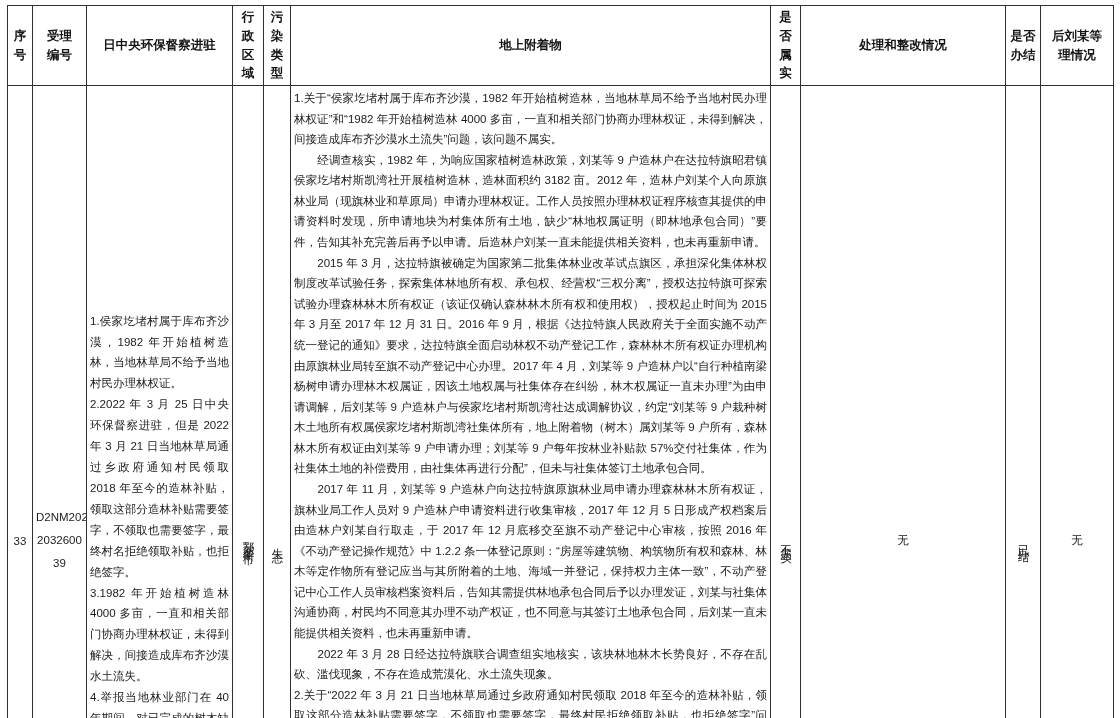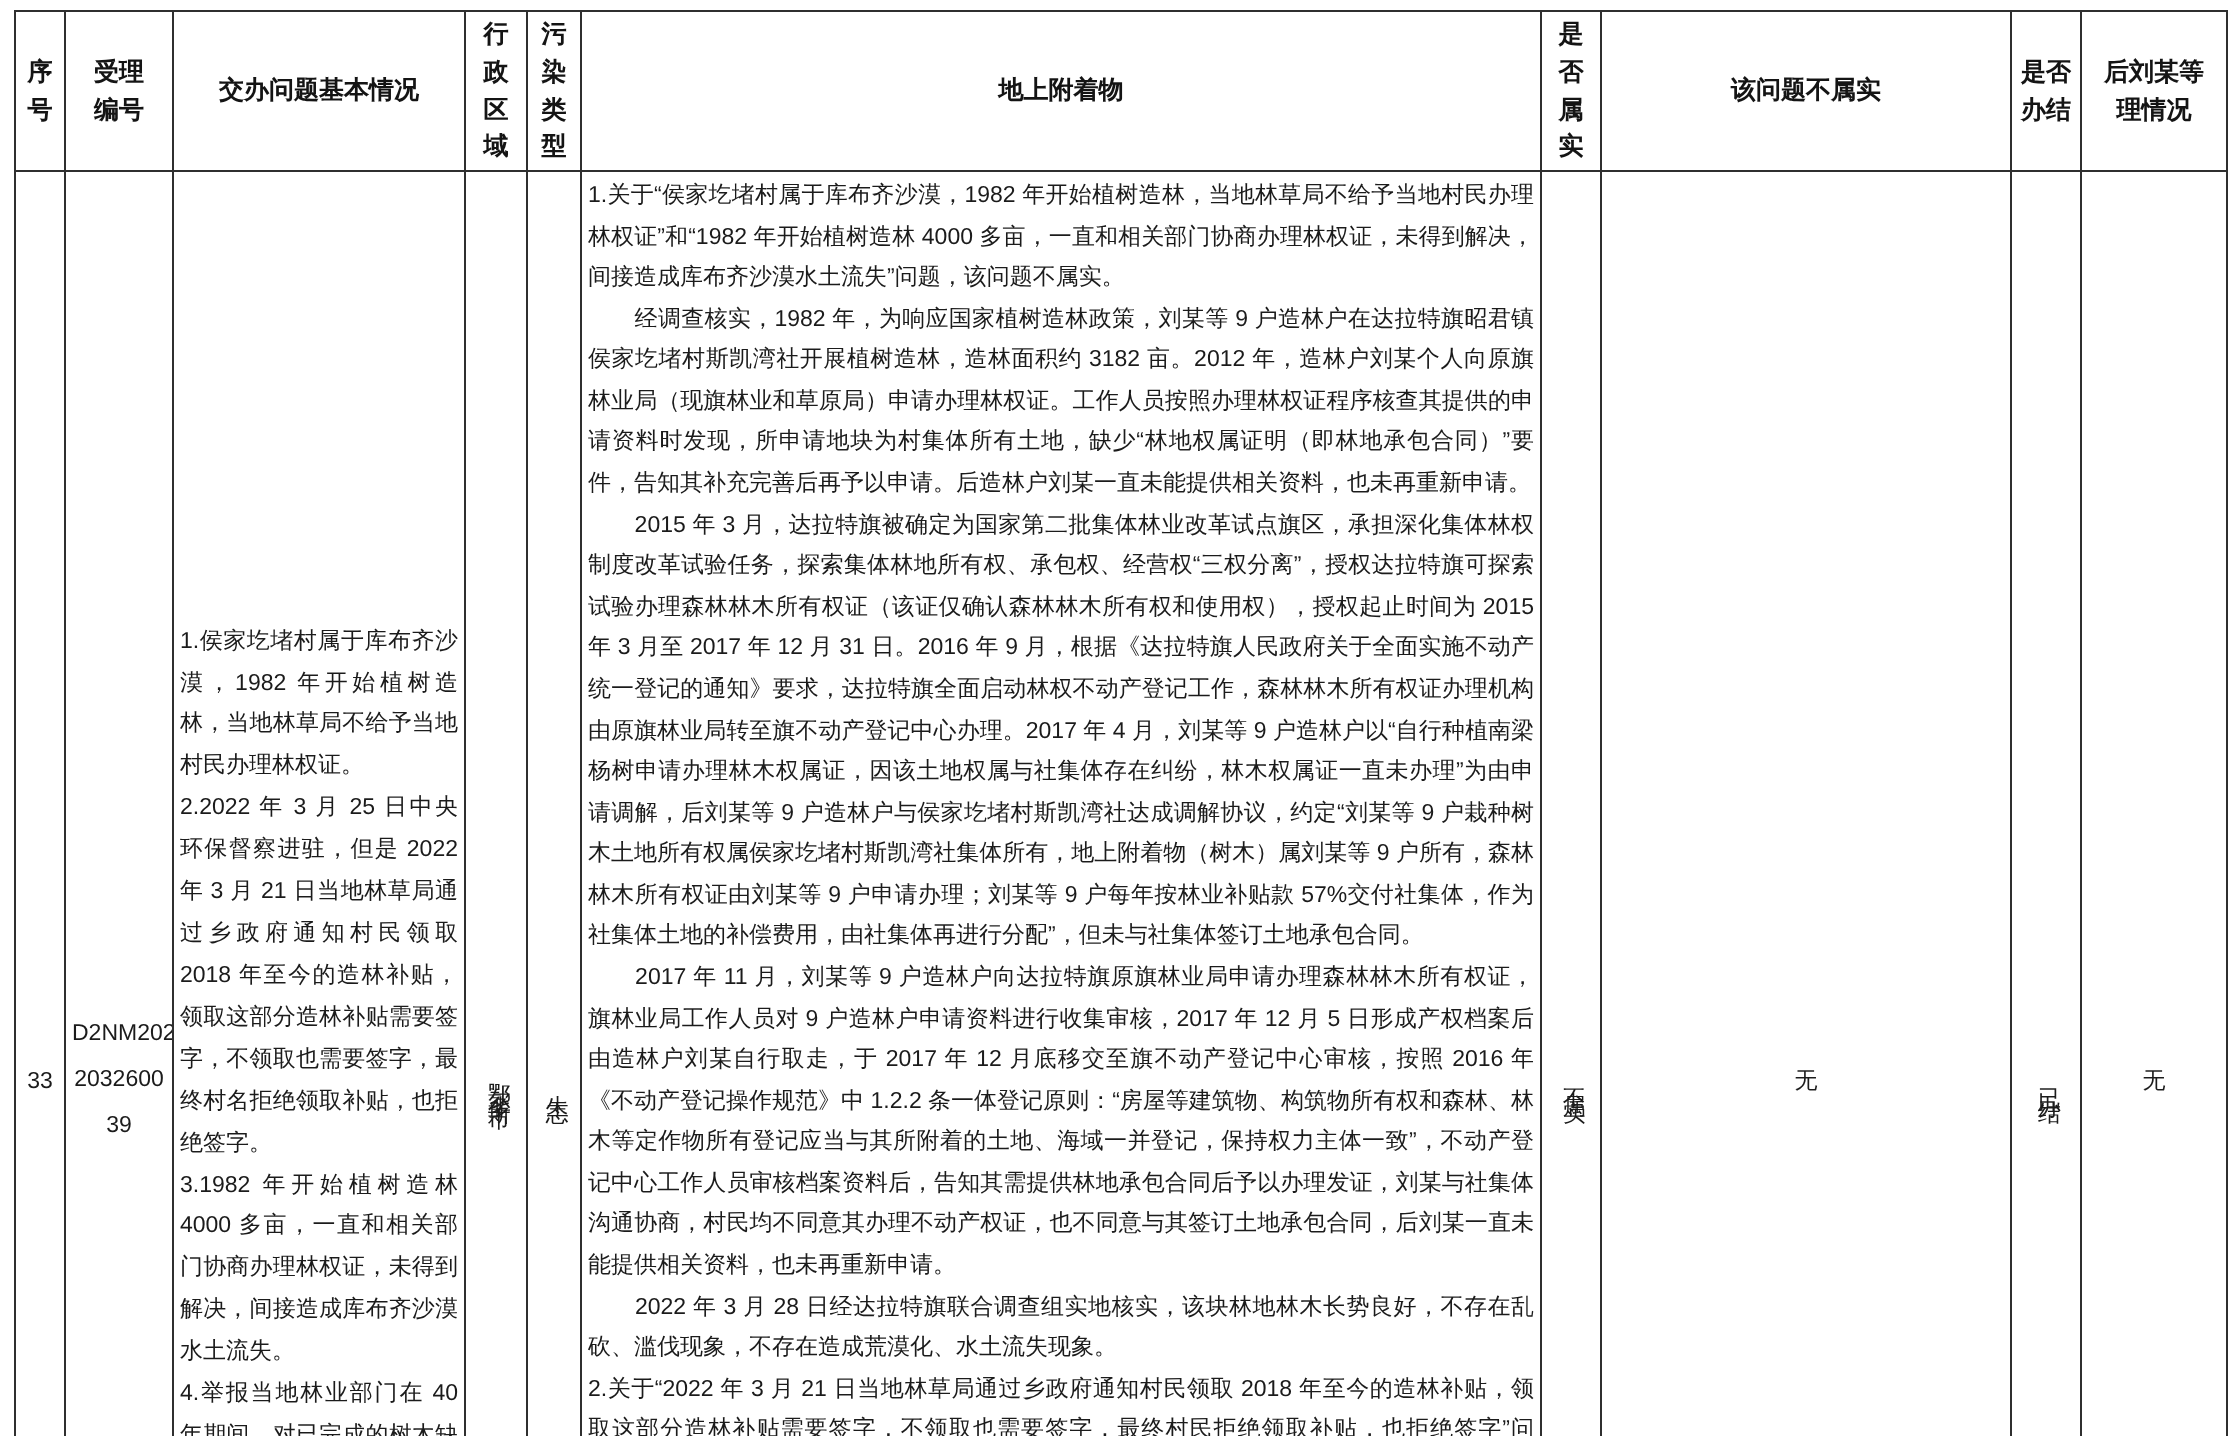--- a/index.html
+++ b/index.html
@@ -108,29 +108,29 @@
       <col style="width:35px">
       <col style="width:73px">
     </colgroup>
 
     <tbody>
         <tr class="header-row">
       <th>序
 号</th>
       <th>受理
 编号</th>
-      <th>交办问题基本情况</th>
+      <th>日中央环保督察进驻</th>
       <th>行政
 区域</th>
       <th>污染
 类型</th>
       <th>地上附着物</th>
       <th>是否
 属实</th>
-      <th>该问题不属实</th>
+      <th>处理和整改情况</th>
       <th>是否
 办结</th>
       <th>后刘某等
 理情况</th>
     </tr>
 
     <tr class="data-row">
       <td class="cell-center">33</td>
       <td class="cell-acceptance">D2NM202
 2032600

